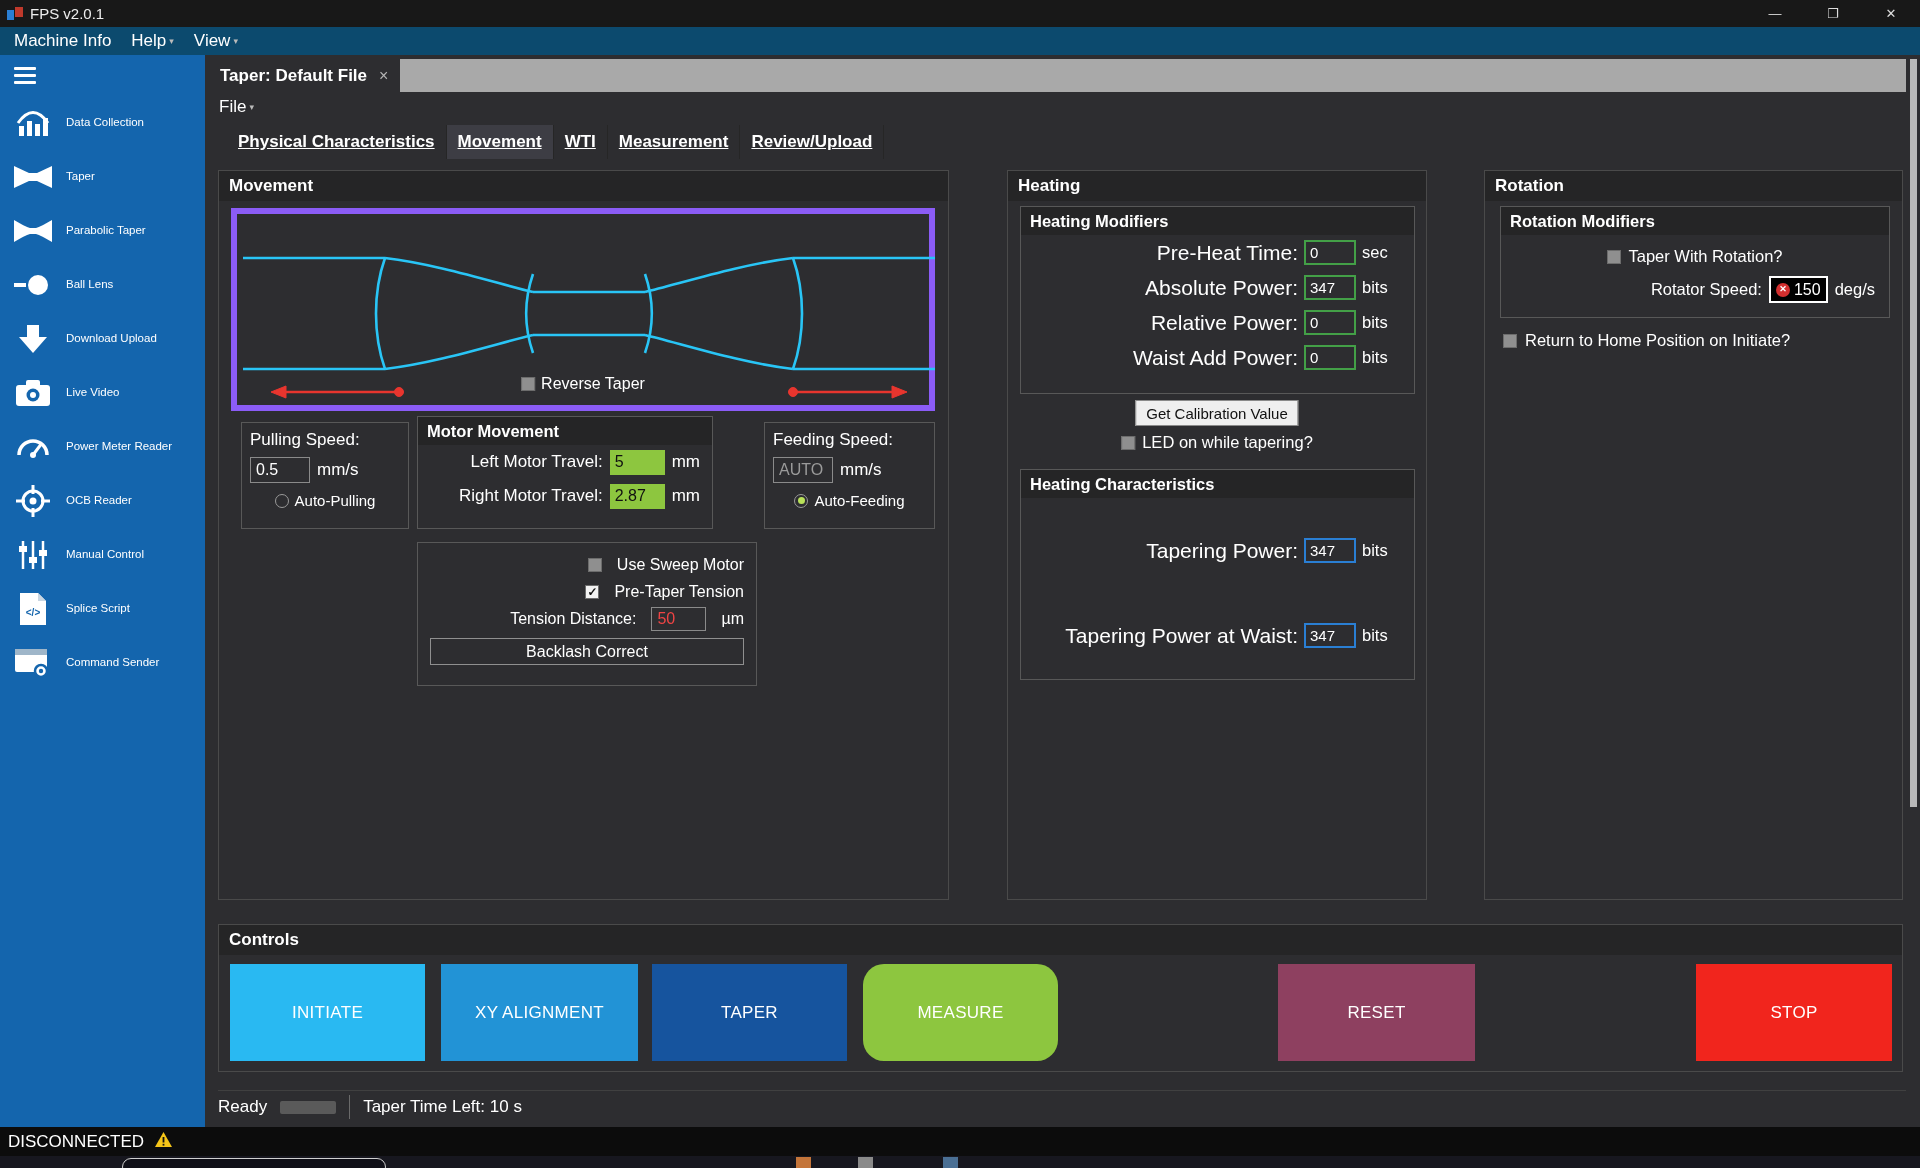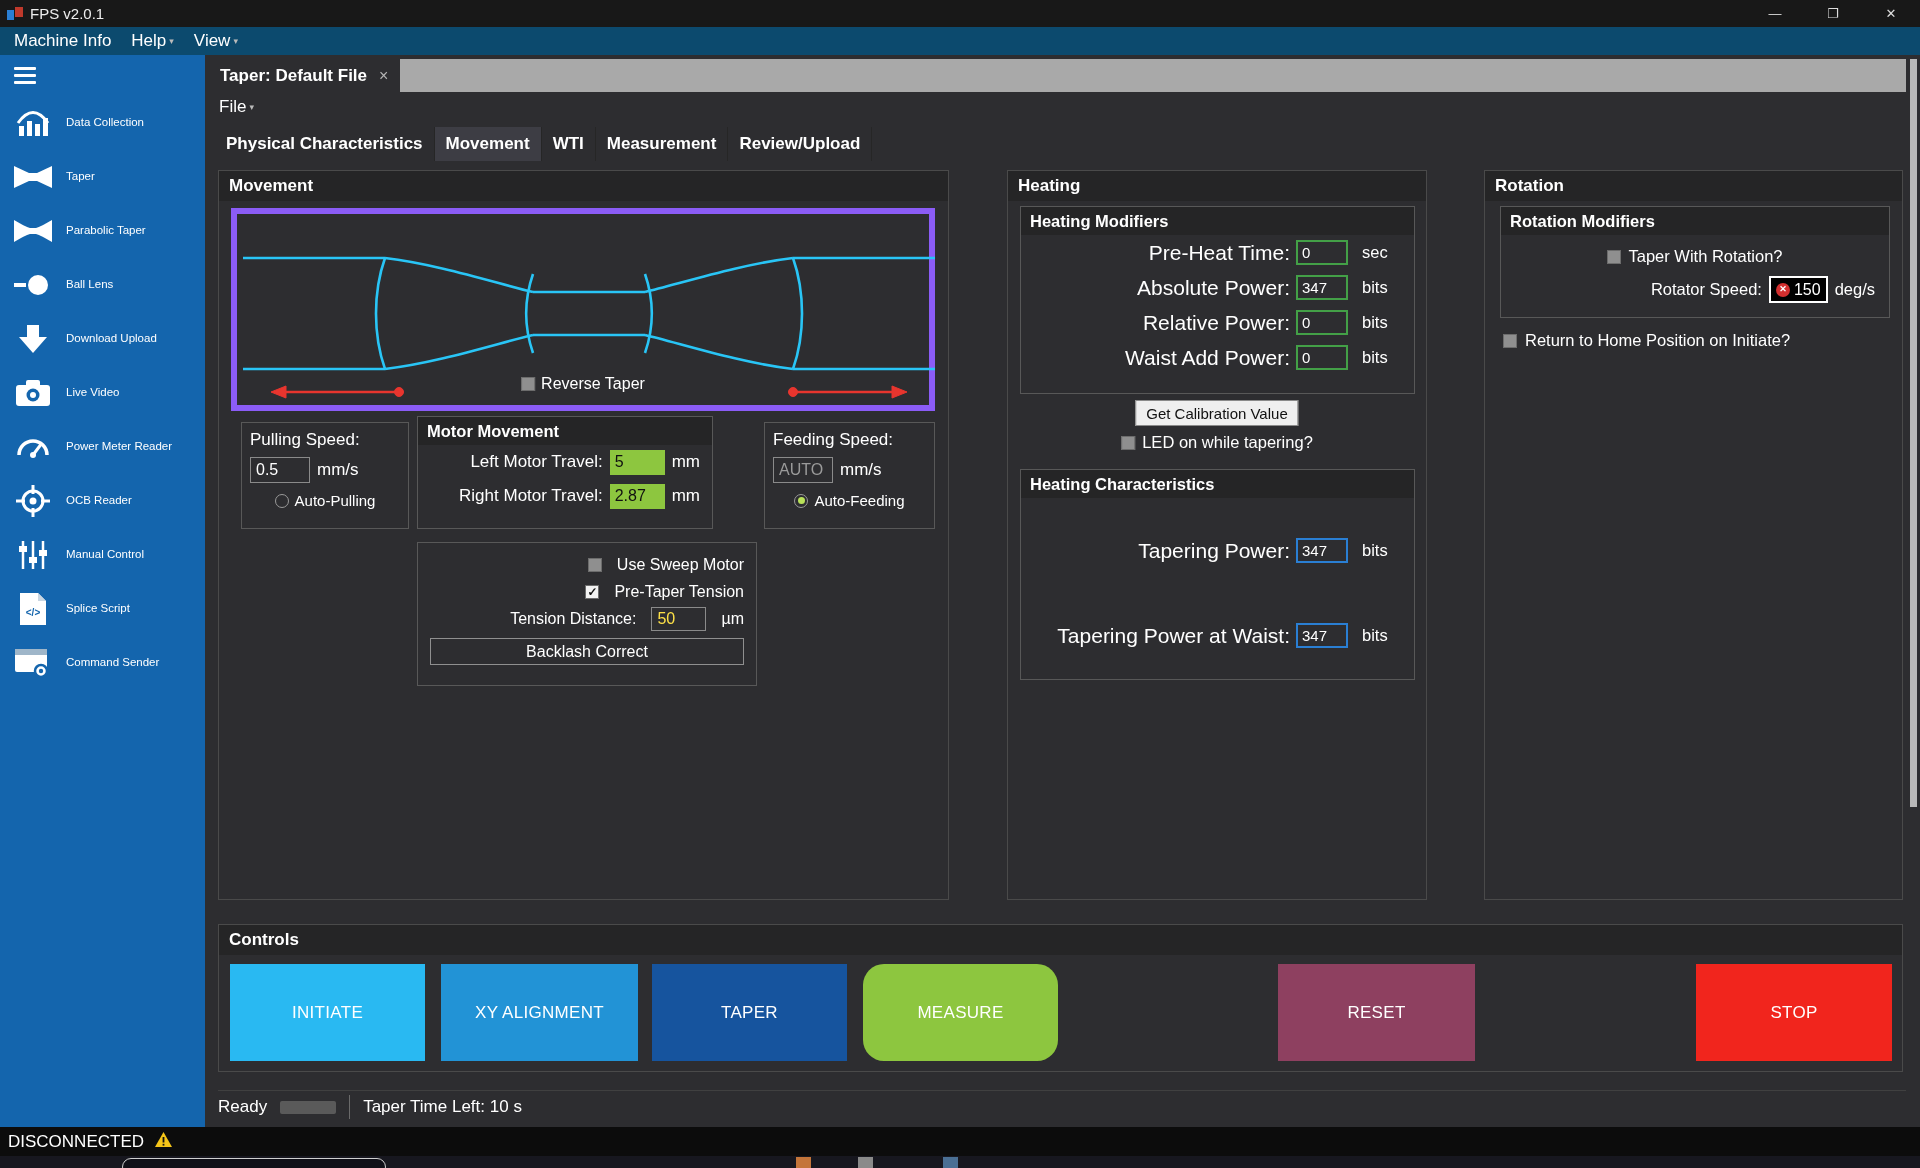--- a/index.html
+++ b/index.html
@@ -30,21 +30,21 @@
 
   .content { flex:1; position:relative; background:#2d2d30; }
 
   
   .doc-strip { position:absolute; left:3px; top:4px; right:14px; height:33px; background:#a9a9a9; display:flex; }
   .doc-tab { background:#2d2d30; padding:0 12px; display:flex; align-items:center; gap:12px; font-size:17px; font-weight:bold; cursor:pointer; }
   .doc-close { color:#b5b5b5; font-weight:normal; font-size:16px; cursor:pointer; }
   .scrollbar { position:absolute; right:3px; top:4px; width:7px; height:748px; background:#b9b9b9; }
 
   .file-row { position:absolute; left:3px; top:37px; height:30px; display:flex; align-items:center; padding-left:11px; font-size:17px; }
-  .tab-row { position:absolute; left:2px; top:70px; height:36px; display:flex; align-items:flex-end; padding-left:8px; }
+  .tab-row { position:absolute; left:14px; top:70px; height:36px; display:flex; align-items:flex-start; padding-left:8px;text-decoration:underline; }
   .tab { font-size:17px; font-weight:bold; padding:7px 11px; cursor:pointer; border-right:1px solid #262626; display:flex; align-items:center; }
   .tab.active { background:#3d3d44; }
 
   
   .panel { position:absolute; border:1px solid #4a4a4a; background:#2d2d30; }
   .panel-header { height:30px; background:#252526; display:flex; align-items:center; padding-left:10px; font-size:17px; font-weight:bold; }
   #panel-movement { left:13px; top:115px; width:731px; height:730px; }
   #panel-heating  { left:802px; top:115px; width:420px; height:730px; }
   #panel-rotation { left:1279px; top:115px; width:419px; height:730px; }
   #panel-controls { left:13px; top:869px; width:1685px; height:148px; }
@@ -72,29 +72,29 @@
   .speed-row { display:flex; align-items:center; gap:7px; font-size:17px; }
   .speed-row input { width:60px; height:26px; background:#2d2d30; border:1px solid #8a8a8a; color:#fff; font-size:16px; padding:0 5px; font-family:inherit; }
   .auto-input { color:#9a9a9a !important; }
   .radio-row { display:flex; align-items:center; gap:6px; justify-content:center; margin-top:9px; font-size:15px; }
 
   .motor-row { display:flex; align-items:center; justify-content:flex-end; gap:7px; height:34px; padding-right:12px; font-size:17px; }
   .motor-row:first-of-type { margin-top:5px; }
   .motor-row input { width:55px; height:25px; background:#8dc63f; border:none; color:#111; font-size:16px; padding:0 5px; font-family:inherit; }
 
   .sweep-row { display:flex; align-items:center; justify-content:flex-end; gap:15px; height:27px; font-size:16px; }
-  .sweep-row input { width:55px; height:24px; background:#2d2d30; border:1px solid #8a8a8a; color:#fde047; font-size:16px; padding:0 5px; font-family:inherit; }
+  .sweep-row input { width:55px; height:24px; background:#2d2d30; border:1px solid #8a8a8a; color:#ef4444; font-size:16px; padding:0 5px; font-family:inherit; }
   .backlash-btn { margin-top:6px; width:100%; height:27px; background:#2d2d30; border:1px solid #8f8f8f; color:#fff; font-size:16px; font-family:inherit; cursor:pointer; }
 
   
   #heat-mods { left:12px; top:35px; width:395px; height:188px; }
   .hrow { display:flex; align-items:center; height:35px; padding-right:14px; }
   .hrow .lbl { flex:1; text-align:right; margin-right:6px; font-size:21px; }
   .hrow input { width:52px; height:25px; background:#2d2d30; border:2px solid #43a047; color:#fff; font-size:15px; padding:0 4px; font-family:inherit; }
-  .hrow .unit { width:38px; margin-left:14px; font-size:16.5px; }
+  .hrow .unit { width:38px; margin-left:6px; font-size:16.5px; }
   .hrow.blue input { border-color:#2a7fd4; }
   .calib-btn { position:absolute; top:229px; left:50%; transform:translateX(-50%); height:26px; padding:0 10px; background:#efefef; color:#111; border:1px solid #8a8a8a; font-size:15px; font-family:inherit; cursor:pointer; white-space:nowrap; }
   .led-row { position:absolute; top:262px; left:50%; transform:translateX(-50%); display:flex; align-items:center; gap:7px; font-size:16.5px; white-space:nowrap; }
   #heat-chars { left:12px; top:298px; width:395px; height:211px; }
   #heat-chars .hrow.r1 { margin-top:35px; }
   #heat-chars .hrow.r2 { margin-top:50px; }
 
   
   #rot-mods { left:15px; top:35px; width:390px; height:112px; }
   .rot-row1 { display:flex; align-items:center; justify-content:center; gap:7px; margin-top:12px; font-size:16.5px; }

